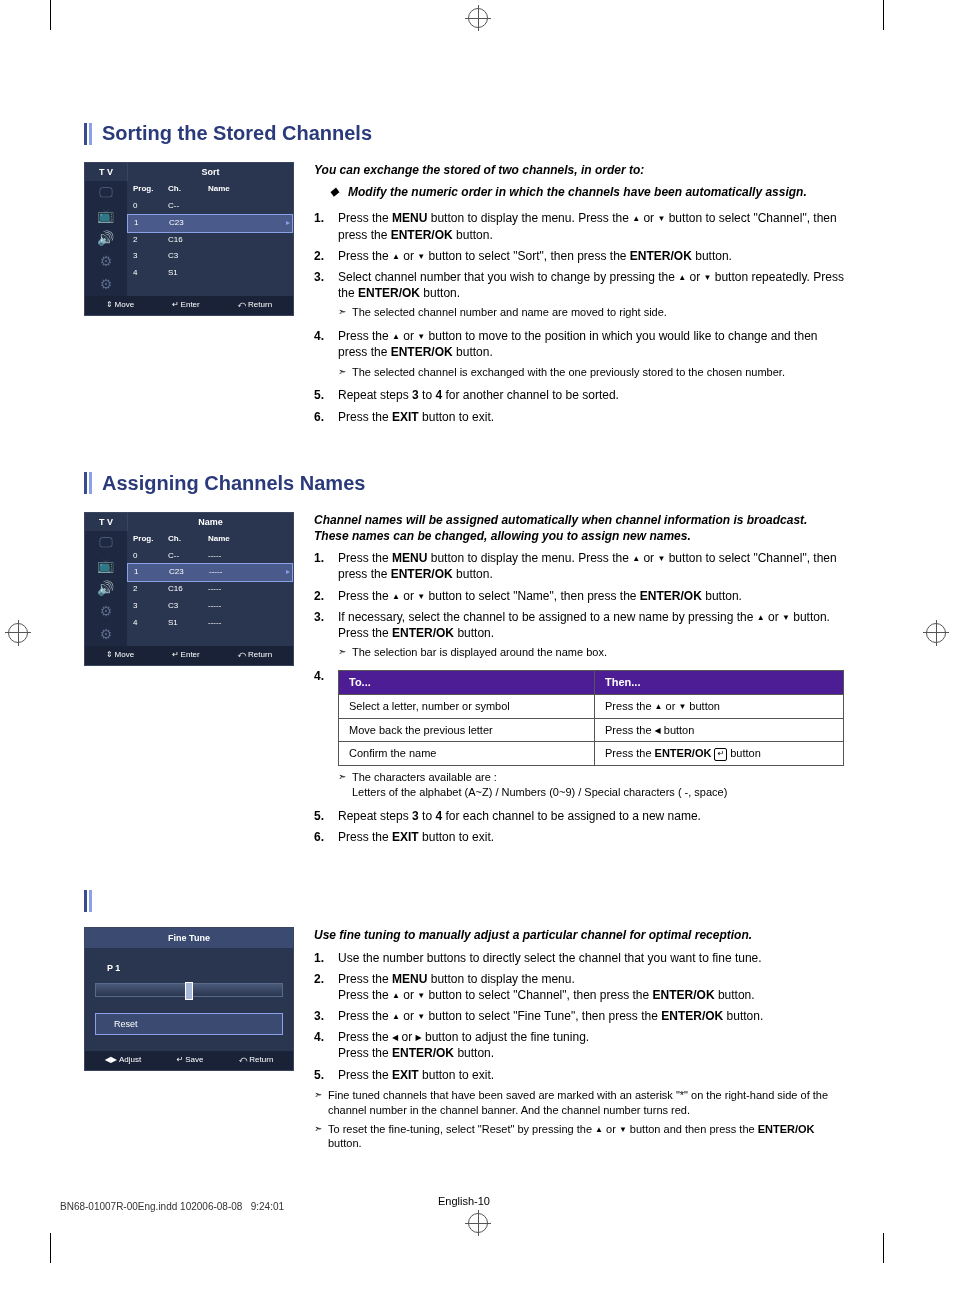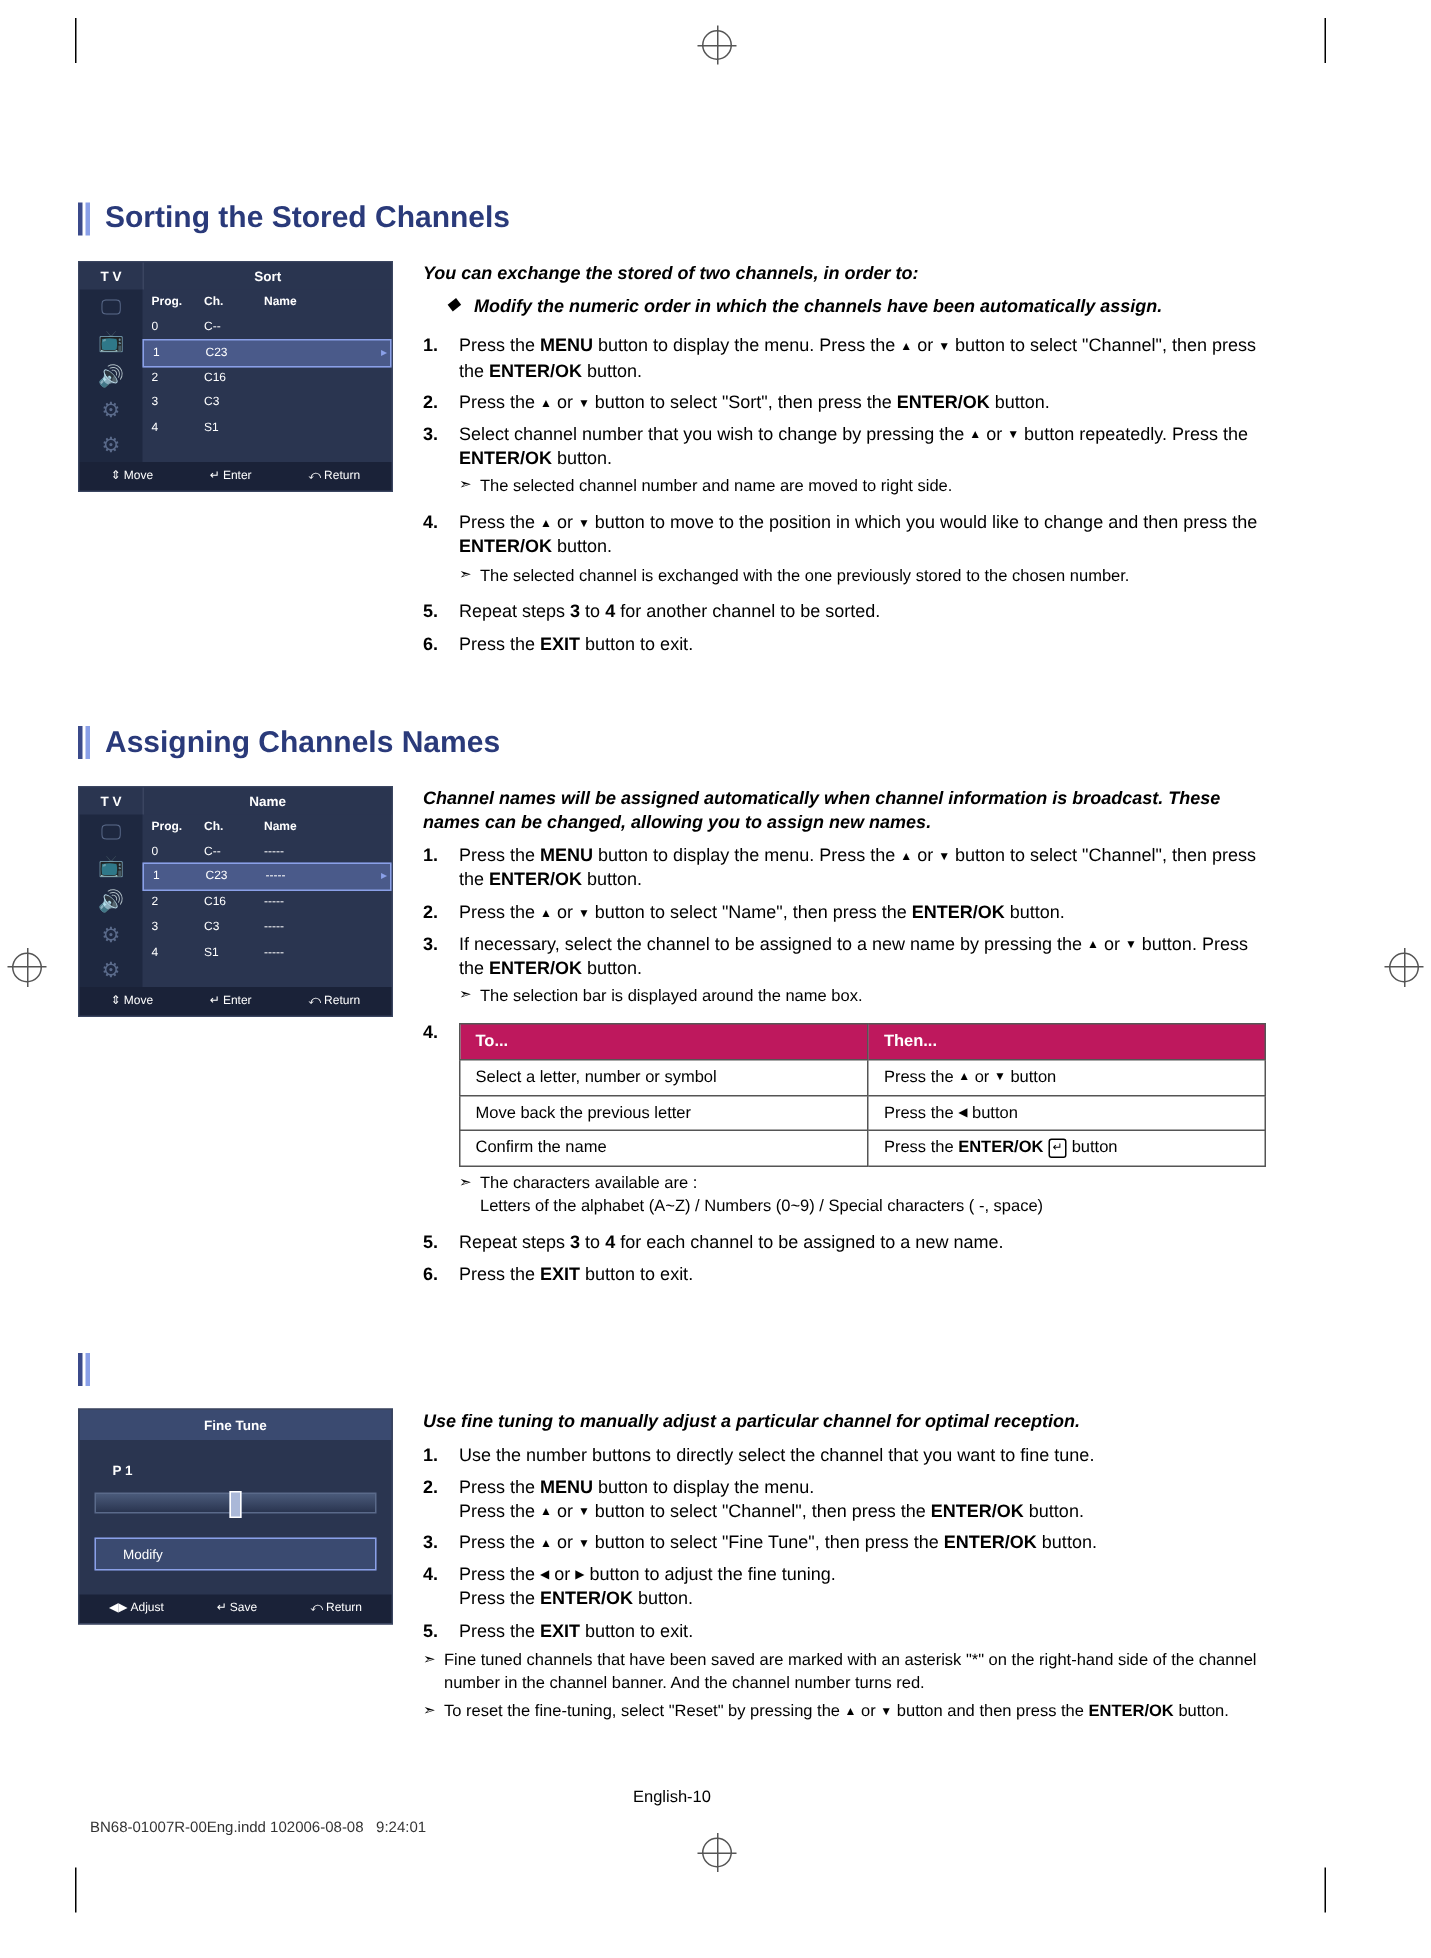--- a/index.html
+++ b/index.html
@@ -1,16 +1,16 @@
 <!DOCTYPE html>
 <html><head>
 <meta charset="utf-8">
 <style>
 body { margin:0; padding:0; font-family:"Myriad Pro","Segoe UI",Arial,sans-serif; background:#fff; color:#000; }
-.page { width:954px; height:1263px; position:relative; margin:12px auto; box-sizing:border-box; padding:120px 110px 60px 52px; font-size:12px; line-height:1.35; }
+.page { width:954px; height:1263px; position:relative; margin:0 auto; box-sizing:border-box; padding:120px 110px 60px 84px; font-size:12px; line-height:1.35; }
 .page::before,.page::after { content:""; position:absolute; background:#000; }
 .cropmark { position:absolute; background:#000; }
 .crop-t1 { top:0; left:50px; width:1px; height:30px; }
 .crop-t2 { top:0; right:70px; width:1px; height:30px; }
 .crop-b1 { bottom:0; left:50px; width:1px; height:30px; }
 .crop-b2 { bottom:0; right:70px; width:1px; height:30px; }
 .regmark { position:absolute; width:18px; height:18px; border:1px solid #555; border-radius:50%; display:flex; align-items:center; justify-content:center; font-size:10px; color:#555; }
 .regmark::before { content:""; position:absolute; width:26px; height:1px; background:#555; }
 .regmark::after { content:""; position:absolute; width:1px; height:26px; background:#555; }
 
@@ -61,21 +61,21 @@
 ol.steps > li { display:flex; margin:5px 0; }
 ol.steps > li > .num { width:24px; flex-shrink:0; font-weight:bold; }
 ol.steps > li > .body { flex:1; }
 .note { margin:4px 0 3px 14px; font-size:11px; position:relative; }
 .note::before { content:"➣"; position:absolute; left:-14px; color:#000; font-size:10px; }
 b { font-weight:bold; }
 .tri { font-size:8px; vertical-align:1px; }
 
 table.to-then { border-collapse:collapse; width:100%; margin:2px 0; }
 table.to-then th, table.to-then td { border:1px solid #555; padding:4px 10px; font-size:11px; text-align:left; }
-table.to-then th { background:#be185d; color:#fff; font-weight:bold; }
+table.to-then th { background:#4c1d95; color:#fff; font-weight:bold; }
 .enter-icon { display:inline-block; border:1px solid #000; font-size:8px; padding:0 2px; border-radius:2px; vertical-align:1px; }
 
 .footer { position:absolute; bottom:50px; left:0; right:0; display:flex; padding:0 60px; font-size:10px; color:#333; }
 .page-label { text-align:center; font-size:11px; margin-top:26px; }
 </style>
 </head>
 <body>
 
 <div class="page">
   <div class="cropmark crop-t1"></div>
@@ -338,21 +338,21 @@
         <div class="content-row">
           <div class="osd-col">
             <div class="osd-ft">
               <div class="osd-ft-title">Fine Tune</div>
               <div class="osd-ft-body">
                 <div class="osd-ft-ch">P  1</div>
                 <div class="slider-track">
                   <div class="slider-thumb"></div>
                 </div>
                 <div class="slider-val">0</div>
-                <div class="reset-btn">Modify</div>
+                <div class="reset-btn">Reset</div>
               </div>
               <div class="osd-footer">
                 <div class="osd-foot-item"><span>◀▶</span> Adjust</div>
                 <div class="osd-foot-item"><span>↵</span> Save</div>
                 <div class="osd-foot-item"><span>⤺</span> Return</div>
               </div>
             </div>
           </div>
           <div class="text-col">
             <div class="intro">Use fine tuning to manually adjust a particular channel for optimal reception.</div>

